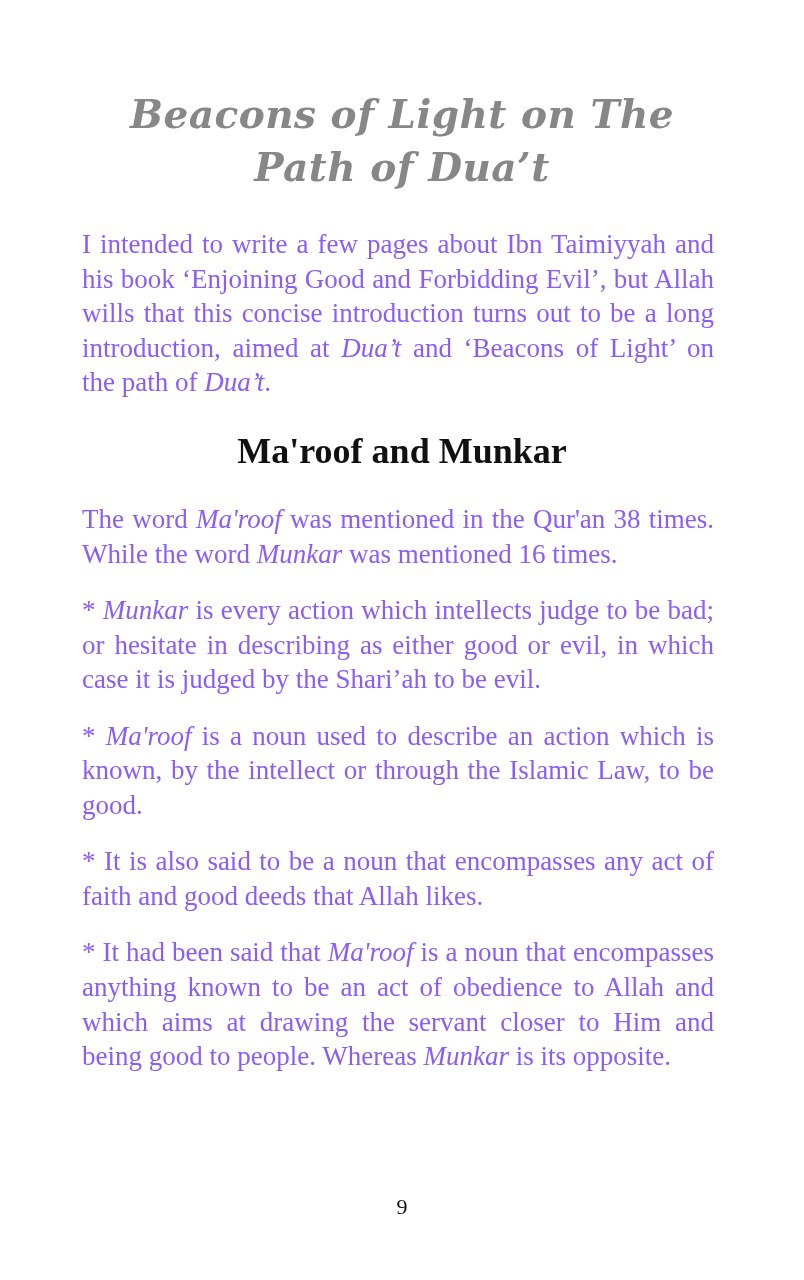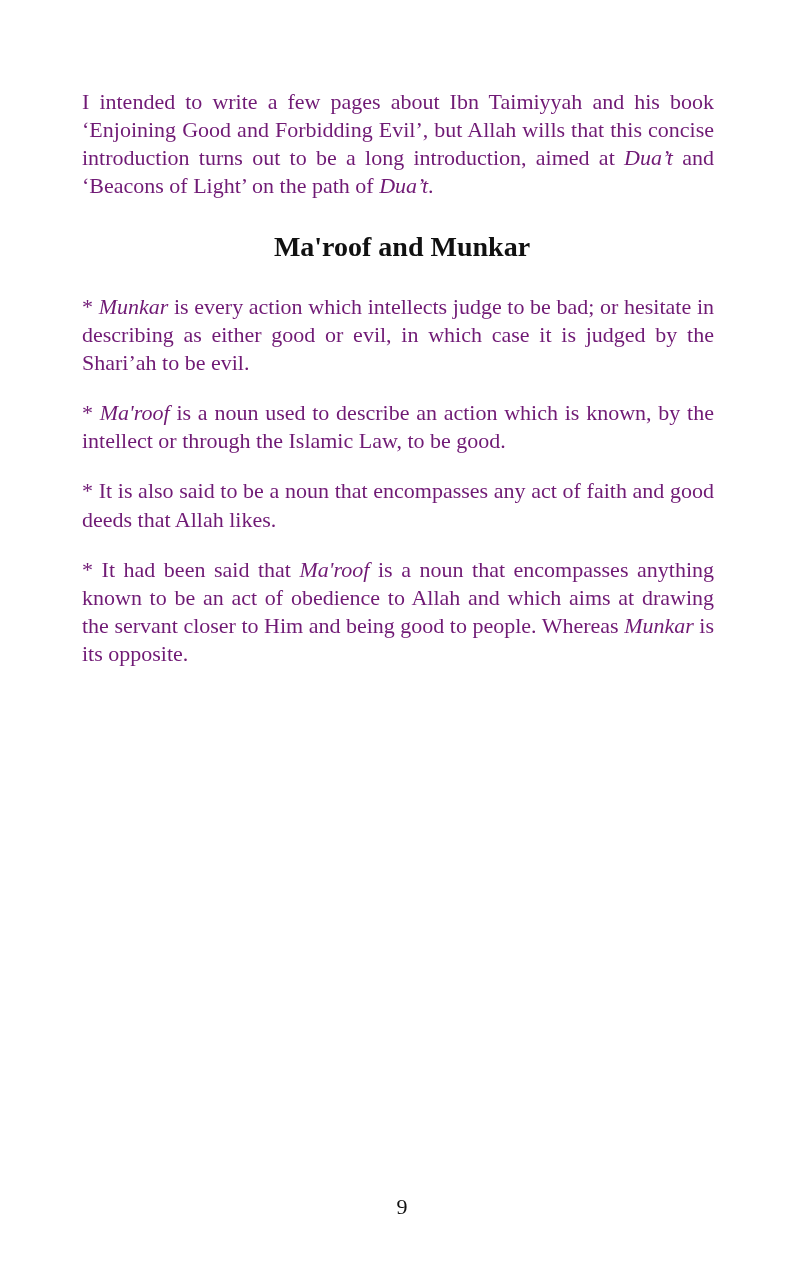--- a/index.html
+++ b/index.html
@@ -30,54 +30,59 @@
     font-weight: bold;
     font-size: 39px;
     line-height: 1.35;
     color: #878787;
     letter-spacing: 0.5px;
     margin: 0 0 34px 0;
     padding: 0 10px;
   }
   .para {
     text-align: justify;
-    font-size: 22px;
+    font-size: 27px;
     line-height: 1.28;
     margin: 0 8px 22px 0;
-    color: #701a75;
+    color: #8b5cf6;
   }
   .para em { font-style: italic; }
   .section-heading {
     text-align: center;
     font-family: "Liberation Serif", serif;
     font-weight: bold;
-    font-size: 28px;
+    font-size: 36px;
     color: #111111;
     margin: 30px 0 30px 0;
   }
   .page-number {
     position: absolute;
     left: 0;
     right: 0;
     bottom: 60px;
     text-align: center;
     font-size: 22px;
     color: #111111;
   }
 </style>
 </head>
 <body>
 
 <div class="page">
 
+  <h1 class="doc-title">
+    <span>Beacons of Light on The</span><br>
+    <span>Path of Dua’t</span>
+  </h1>
 
   <p class="para">I intended to write a few pages about Ibn Taimiyyah and his book ‘Enjoining Good and Forbidding Evil’, but Allah wills that this concise introduction turns out to be a long introduction, aimed at <em>Dua’t</em> and ‘Beacons of Light’ on the path of <em>Dua’t</em>.</p>
 
   <h2 class="section-heading">Ma'roof and Munkar</h2>
 
+  <p class="para">The word <em>Ma'roof</em> was mentioned in the Qur'an 38 times. While the word <em>Munkar</em> was mentioned 16 times.</p>
 
   <p class="para">* <em>Munkar</em> is every action which intellects judge to be bad; or hesitate in describing as either good or evil, in which case it is judged by the Shari’ah to be evil.</p>
 
   <p class="para">* <em>Ma'roof</em> is a noun used to describe an action which is known, by the intellect or through the Islamic Law, to be good.</p>
 
   <p class="para">* It is also said to be a noun that encompasses any act of faith and good deeds that Allah likes.</p>
 
   <p class="para">* It had been said that <em>Ma'roof</em> is a noun that encompasses anything known to be an act of obedience to Allah and which aims at drawing the servant closer to Him and being good to people.  Whereas <em>Munkar</em> is its opposite.</p>
 
   <div class="page-number">9</div>

